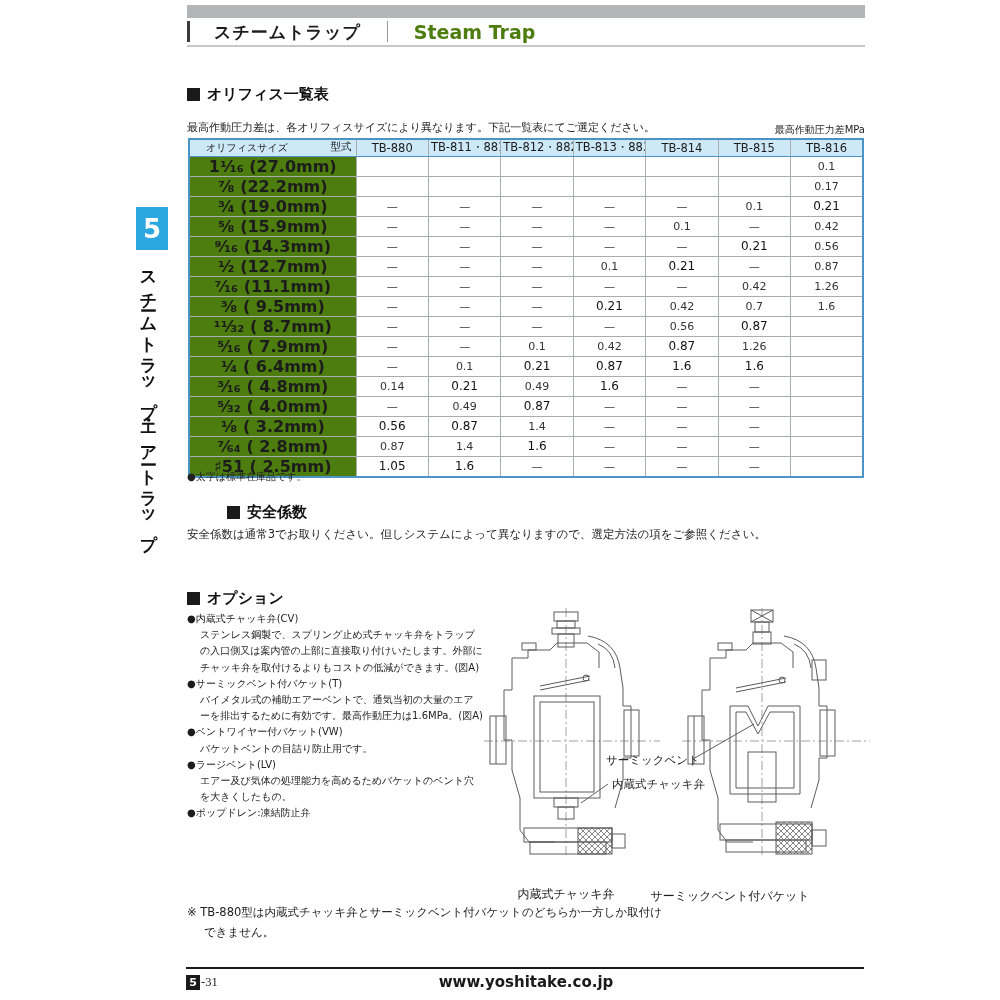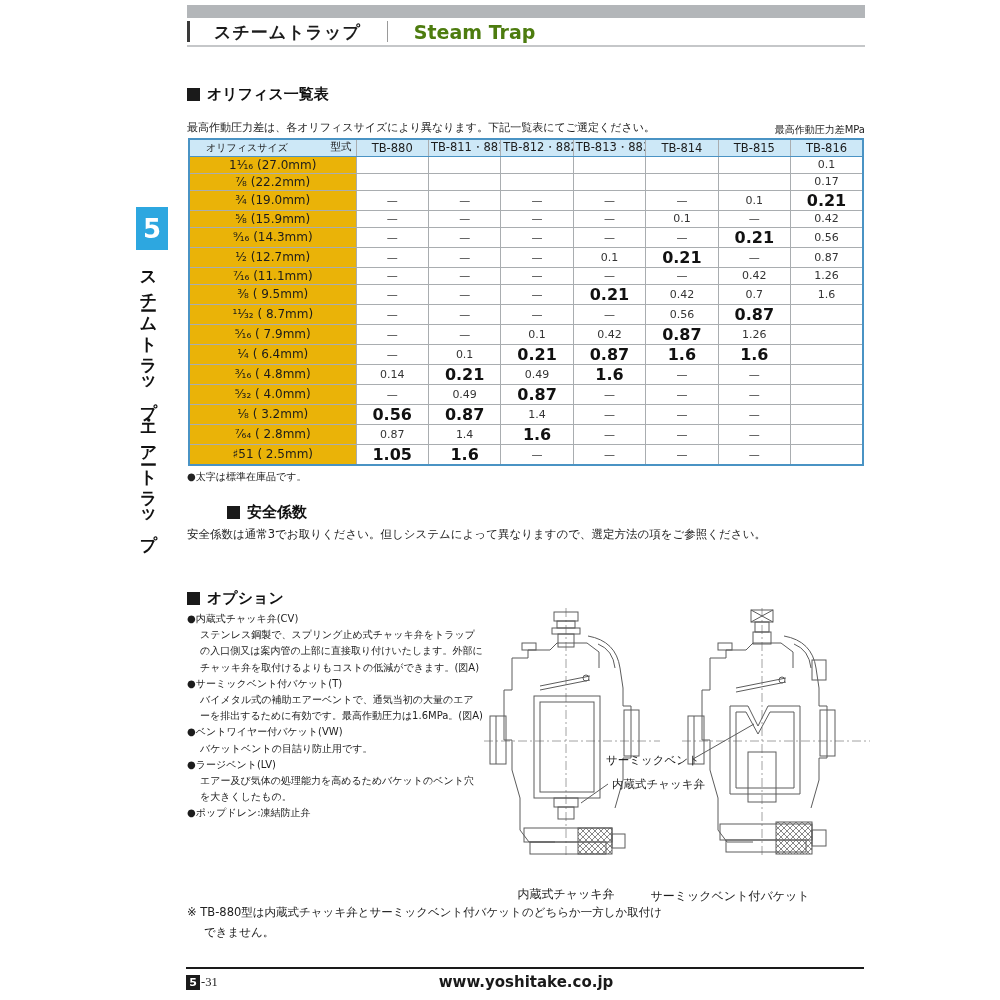--- a/index.html
+++ b/index.html
@@ -33,23 +33,23 @@
   
   .intro-line { position:absolute; left:187px; top:120px; font-size:11px; color:#222; }
   .unit-note { position:absolute; right:135px; top:123px; font-size:10px; color:#222; }
   .tbl-wrap { position:absolute; left:188px; top:138px; width:676px; }
   table.orifice { border-collapse:collapse; width:676px; table-layout:fixed;
                   border:2px solid #4a93c4; font-size:11px; }
   table.orifice th, table.orifice td { border:1px solid #a9adb0; height:17px;
                   text-align:center; vertical-align:middle; padding:0 2px; overflow:hidden; white-space:nowrap; }
   table.orifice thead th { background:#cde8f7; font-weight:normal; font-size:11.5px; color:#1c1c1c;
                   border-bottom:1px solid #4a93c4; }
-  td.size-cell { background:#eab308; font-size:12px; color:#1c1c1c; }
+  td.size-cell { background:#4d7c0f; font-size:16px; color:#1c1c1c;font-weight:bold; }
   td.val { color:#333; }
-  td.bold { font-weight:bold; font-size:16px; color:#111; }
+  td.bold { font-weight:normal; font-size:12px; color:#111; }
   th.corner { position:relative; background:
       linear-gradient(to top right, rgba(0,0,0,0) 49.3%, #7fa4bd 49.3%, #7fa4bd 50.7%, rgba(0,0,0,0) 50.7%), #cde8f7; }
   .corner-top { position:absolute; top:0px; right:4px; font-size:10.5px; }
   .corner-bottom { position:absolute; bottom:1px; left:4px; font-size:10px;margin-left:12px; }
   .tbl-footnote { position:absolute; left:187px; top:470px; font-size:10px; color:#222; }
 
   
   .safety-body { position:absolute; left:187px; top:527px; font-size:11.5px; color:#222; }
 
   

